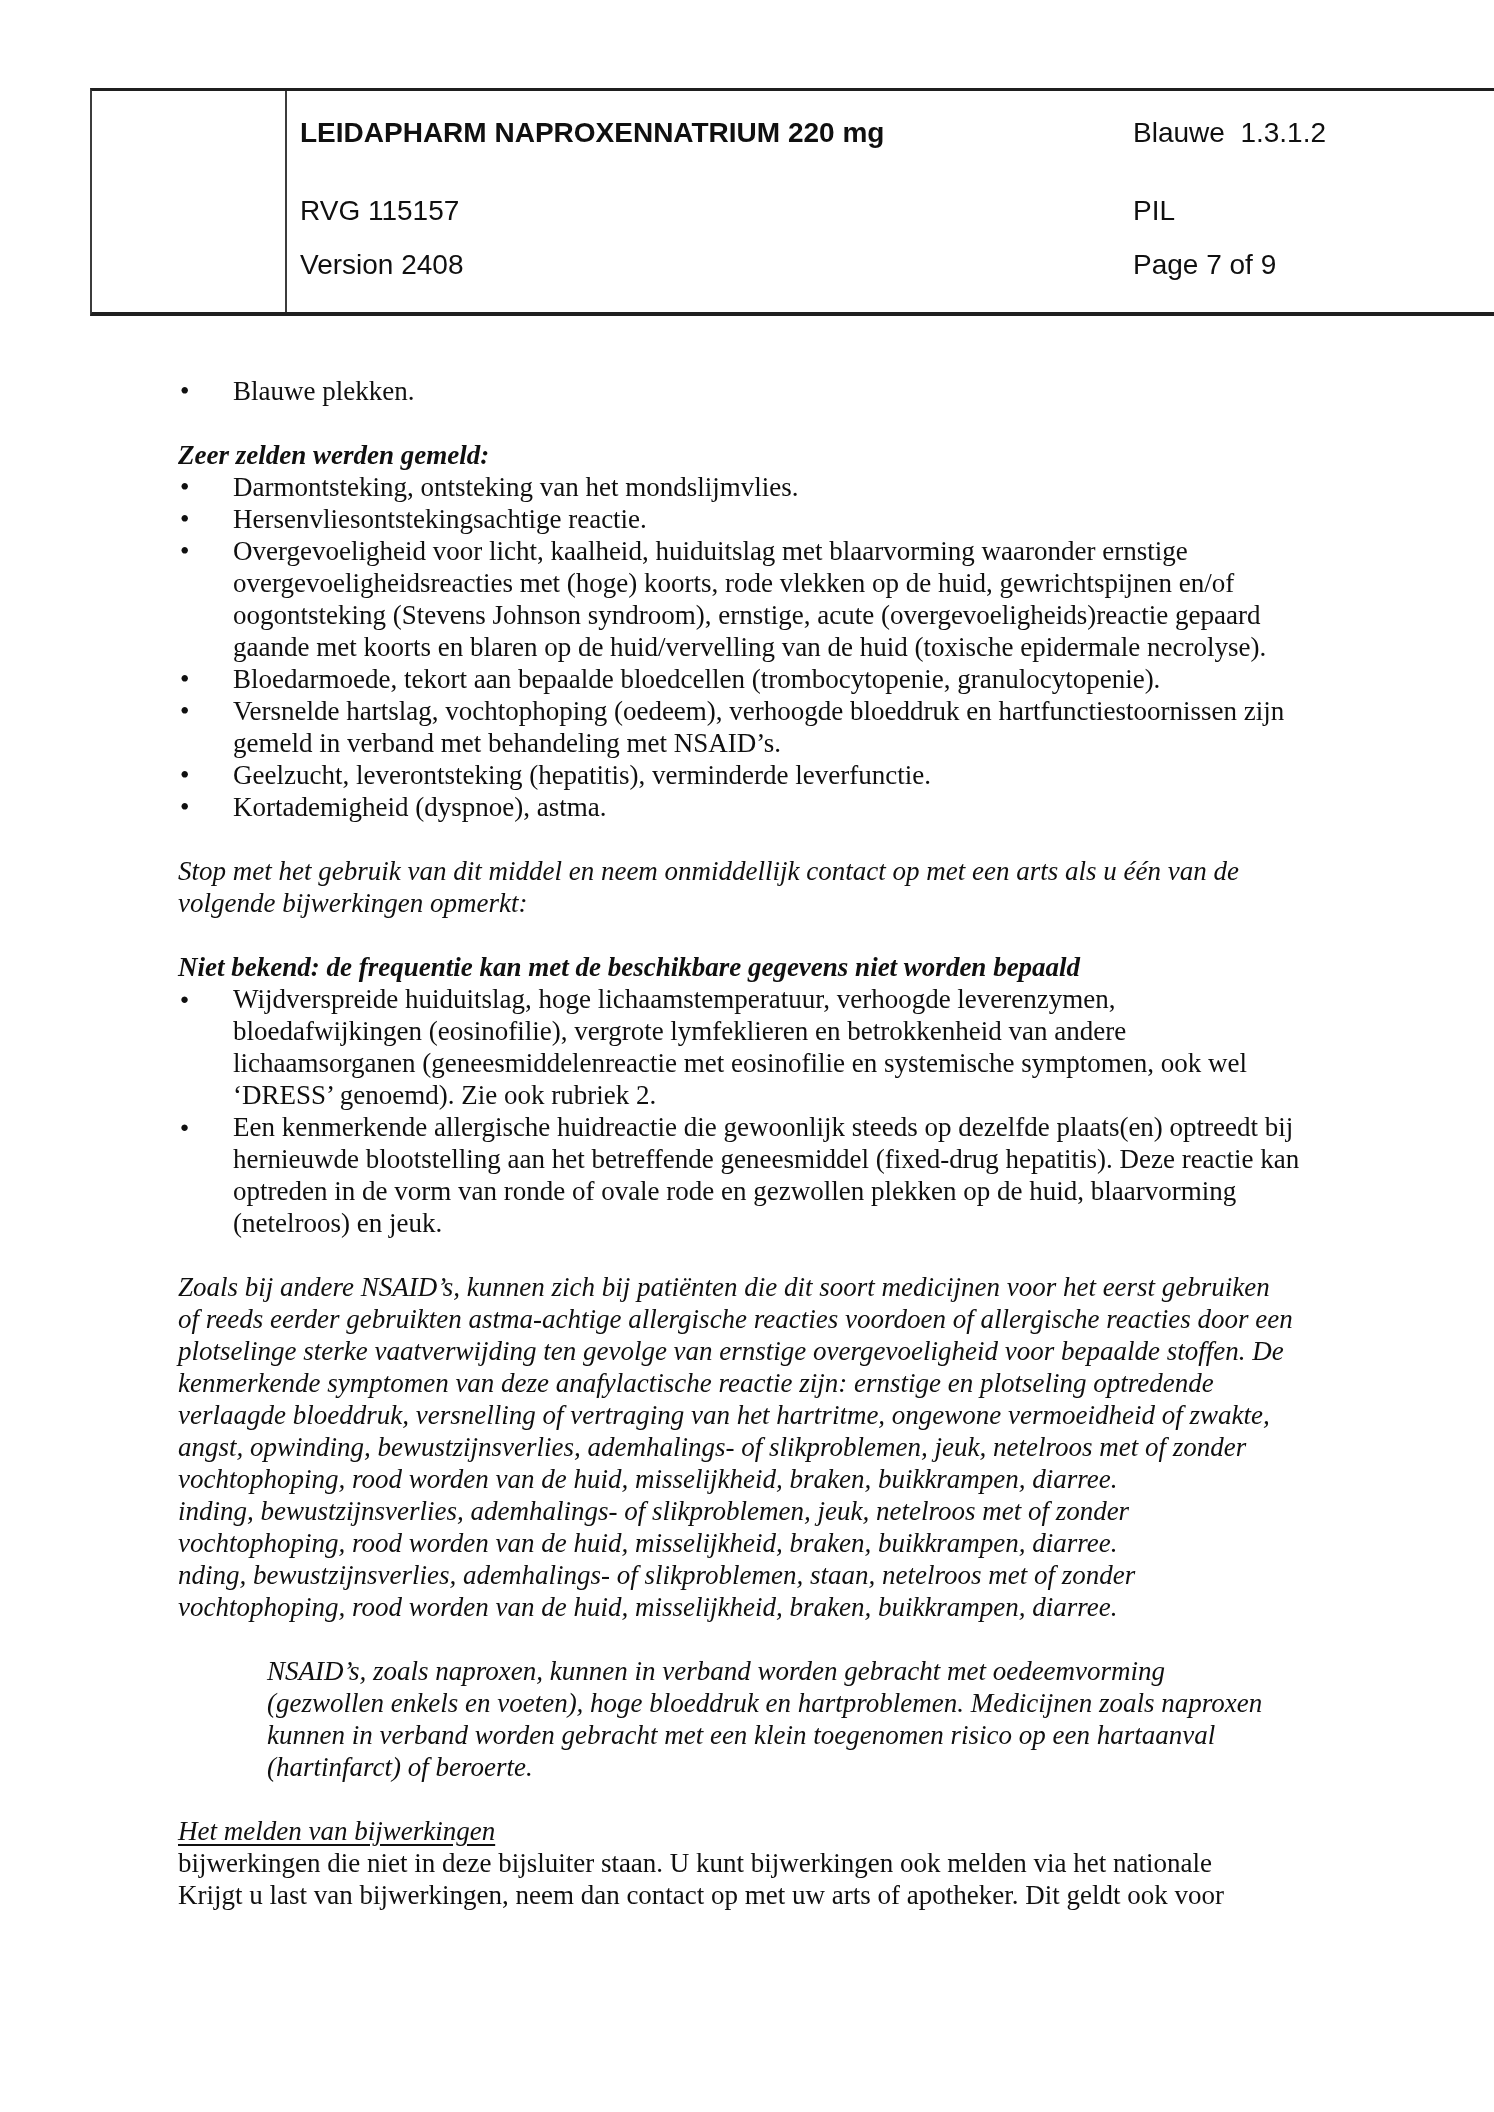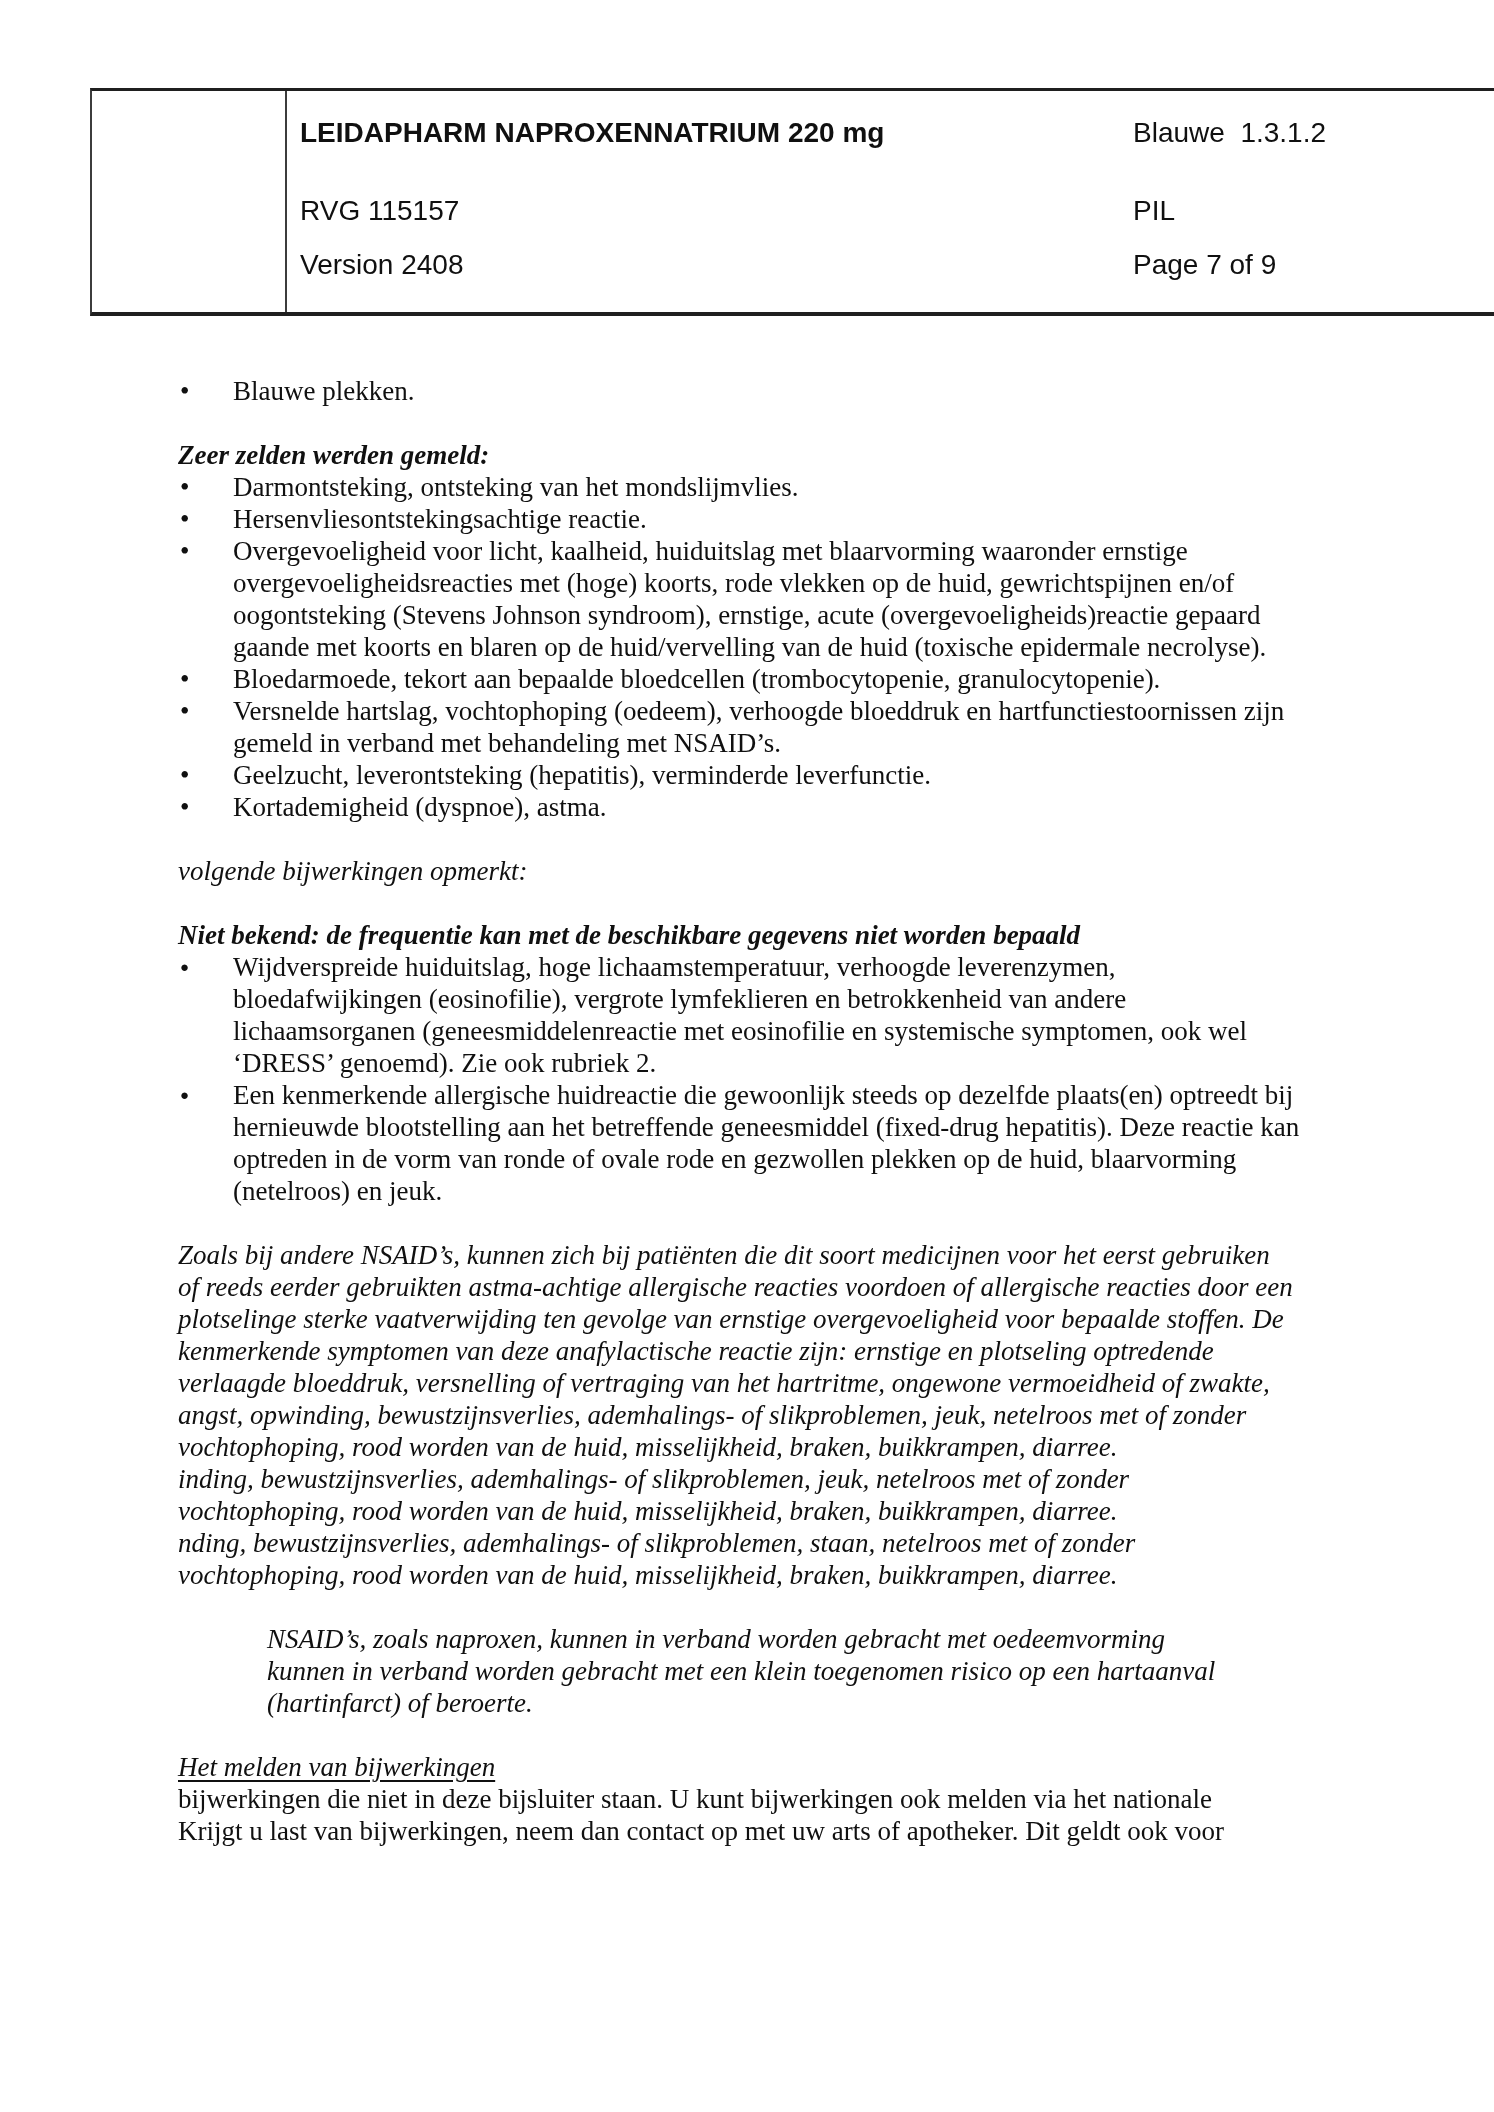--- a/index.html
+++ b/index.html
@@ -135,20 +135,21 @@
       </div>
       <div class="li li-small">
         <span class="marker">•</span>
         <div class="li-content">
             <div class="tl">Kortademigheid (dyspnoe), astma.</div>
           </div>
       </div>
     </div>
 
     <div class="sec gap">
+        <div class="tl">Stop met het gebruik van dit middel en neem onmiddellijk contact op met een arts als u één van de</div>
         <div class="tl">volgende bijwerkingen opmerkt:</div>
       </div>
 
     <div class="sec gap heading">Niet bekend: de frequentie kan met de beschikbare gegevens niet worden bepaald</div>
 
     <div class="sec">
       <div class="li li-big">
         <span class="marker">●</span>
         <div class="li-content">
             <div class="tl">Wijdverspreide huiduitslag, hoge lichaamstemperatuur, verhoogde leverenzymen,</div>
@@ -177,20 +178,21 @@
         <div class="tl">angst, opwinding, bewustzijnsverlies, ademhalings- of slikproblemen, jeuk, netelroos met of zonder</div>
         <div class="tl">vochtophoping, rood worden van de huid, misselijkheid, braken, buikkrampen, diarree.</div>
         <div class="tl">inding, bewustzijnsverlies, ademhalings- of slikproblemen, jeuk, netelroos met of zonder</div>
         <div class="tl">vochtophoping, rood worden van de huid, misselijkheid, braken, buikkrampen, diarree.</div>
         <div class="tl">nding, bewustzijnsverlies, ademhalings- of slikproblemen, staan, netelroos met of zonder</div>
         <div class="tl">vochtophoping, rood worden van de huid, misselijkheid, braken, buikkrampen, diarree.</div>
       </div>
 
     <div class="sec gap indent-half">
         <div class="tl">NSAID’s, zoals naproxen, kunnen in verband worden gebracht met oedeemvorming</div>
+        <div class="tl">(gezwollen enkels en voeten), hoge bloeddruk en hartproblemen. Medicijnen zoals naproxen</div>
         <div class="tl">kunnen in verband worden gebracht met een klein toegenomen risico op een hartaanval</div>
         <div class="tl">(hartinfarct) of beroerte.</div>
       </div>
 
     <div class="sec gap heading-underline">Het melden van bijwerkingen</div>
 
     <div class="sec">
         <div class="tl">bijwerkingen die niet in deze bijsluiter staan. U kunt bijwerkingen ook melden via het nationale</div>
         <div class="tl">Krijgt u last van bijwerkingen, neem dan contact op met uw arts of apotheker. Dit geldt ook voor</div>
       </div>

